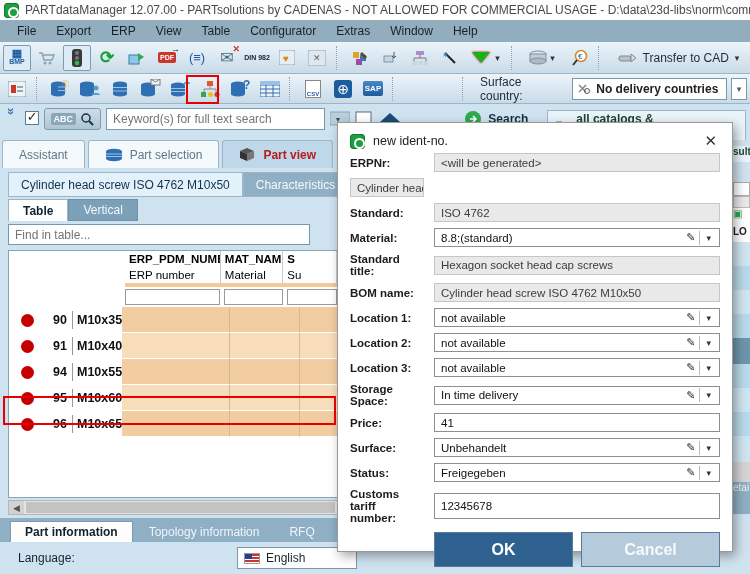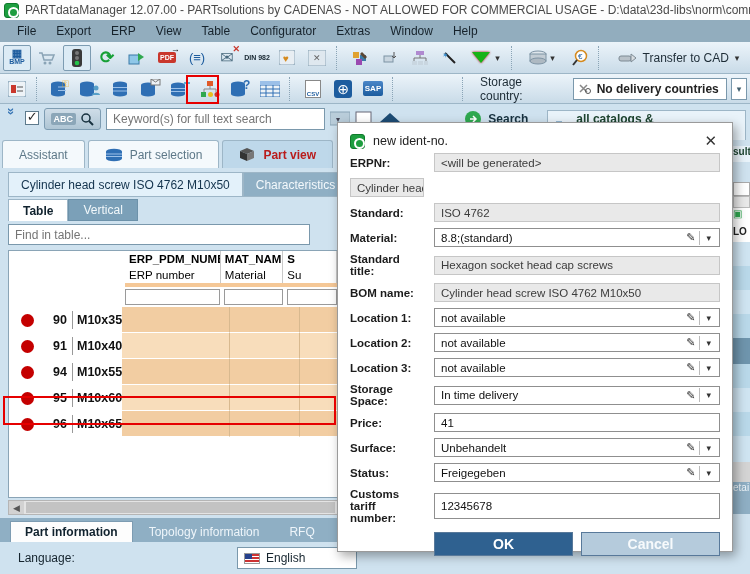--- a/index.html
+++ b/index.html
@@ -95,21 +95,21 @@
   .fval { height:19px; font-size:11.5px; display:flex; align-items:center; padding:0 6px; overflow:hidden; white-space:nowrap; }
   .fval.readonly { background:#e9e9e9; border:1px solid #c6c6c6; color:#3c3c3c; }
   .fval.combo { background:#fff; border:1px solid #8f8f8f; color:#111; }
   .fval.text { background:#fff; border:1px solid #8f8f8f; color:#111; }
   .fval.tall { height:26px; }
   .combo .ctext { flex:1; }
   .pencil { font-size:11px; color:#333; padding:0 4px; }
   .cdiv { width:1px; height:14px; background:#bbb; }
   .carr { font-size:9px; color:#333; padding:0 2px 0 6px; }
   #dlg-buttons { display:flex; gap:8px; margin-left:84px; margin-top:8px; }
-  .dbtn { flex:1; height:24px; display:flex; align-items:center; justify-content:center; font-size:14px; font-weight:bold; border:1px solid #58799a; cursor:pointer; }
+  .dbtn { flex:1; height:35px; display:flex; align-items:center; justify-content:center; font-size:16px; font-weight:bold; border:1px solid #58799a; cursor:pointer; }
   #btn-ok { background:#2f6190; color:#fff; }
   #btn-cancel { background:#b5cbdc; color:#f7fafc; }
 
   
   .redbox { position:absolute; border:2px solid #e60000; z-index:30; pointer-events:none; }
   #rb-toolbar { left:186px; top:75px; width:33px; height:29px; }
   #rb-row { left:3px; top:396px; width:333px; height:29px; }
   #rightstrip { left:733px; top:146px; width:17px; height:400px; z-index:5; font-size:10px; overflow:hidden; }
   .rs-seg { width:100%; }
   svg { display:block; }
@@ -331,21 +331,21 @@
       <span class="doc">CSV</span>
     </span>
   <span class="tb-icon">
       <span class="globeplus">⊕</span>
     </span>
   <span class="tb-icon">
       <span class="sapbox">SAP</span>
     </span>
   <span class="tb-sep"></span>
   <span class="tb-sep" style="margin-left:60px;"></span>
-  <span class="tb-label" style="margin-left:8px;">Storage country:</span>
+  <span class="tb-label" style="margin-left:8px;">Surface country:</span>
   <span class="combo-chrome" style="width:160px; margin-left:6px;">
     <svg width="12" height="10">
         <path d="M1 1l7 7M8 1L1 8" stroke="#888" stroke-width="1.5"></path>
         <circle cx="9" cy="7" r="2.5" fill="none" stroke="#555"></circle>
       </svg>
     <span style="flex:1; font-weight:bold;">No delivery countries</span>
   </span>
   <span class="combo-chrome dd-btn" style="height:22px; border:1px solid #7a98ac; margin-left:2px;">▾</span>
 </div>
 

